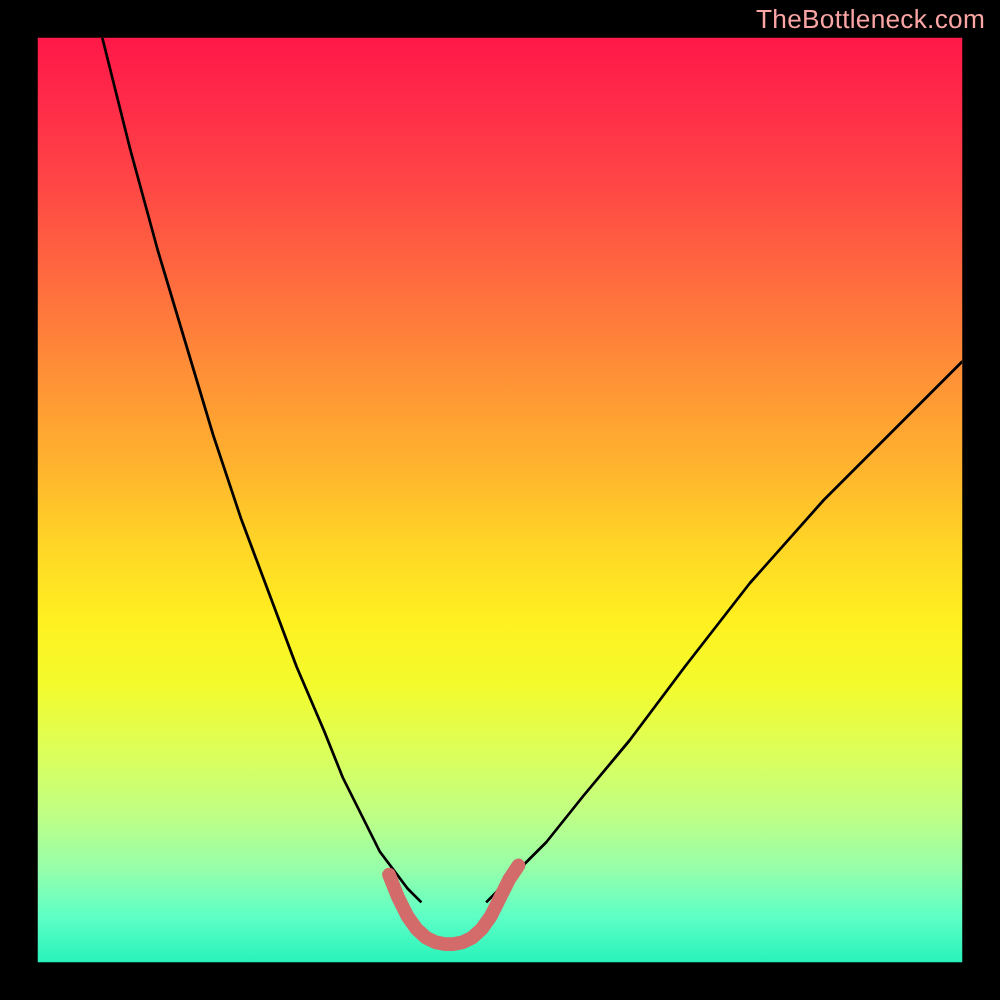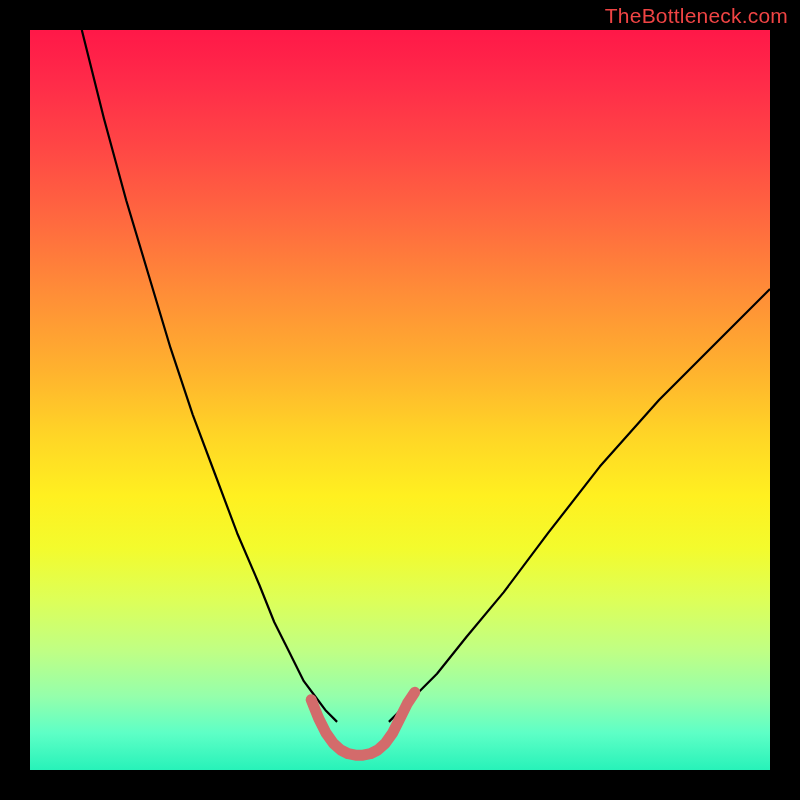--- a/index.html
+++ b/index.html
@@ -16,21 +16,21 @@
     top: 0;
     left: 0;
     width: 800px;
     height: 800px;
     background: #000;
   }
   .watermark {
     position: absolute;
     top: 4px;
     right: 12px;
-    color: #ef4444;
+    color: #fca5a5;
     font-size: 21px;
     font-weight: 500;
     letter-spacing: 0.2px;
     z-index: 10;
   }
   .plot {
     position: absolute;
     top: 30px;
     left: 30px;
     width: 740px;

